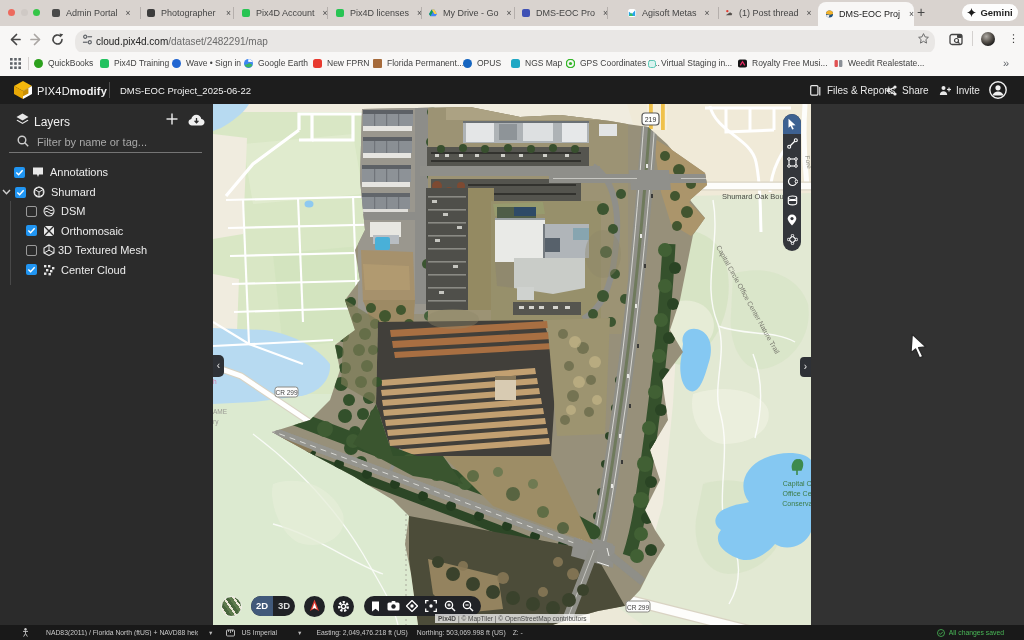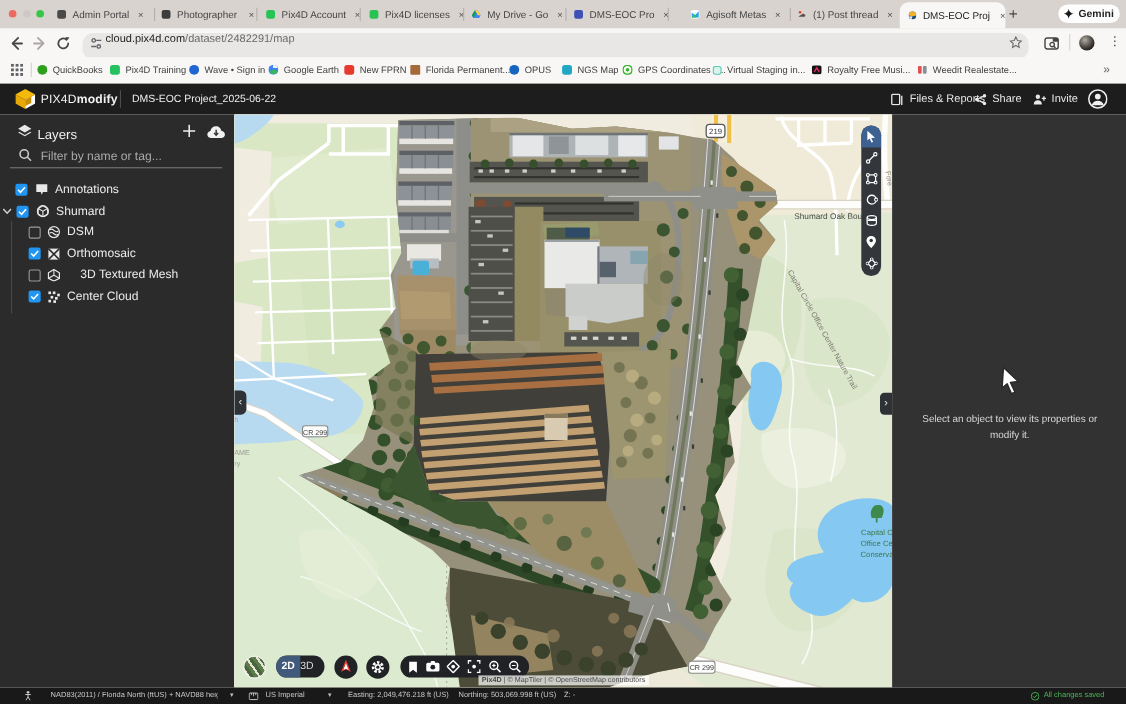--- a/index.html
+++ b/index.html
@@ -8,21 +8,21 @@
 
 #tabbar{position:absolute;left:0;top:0;width:1024px;height:26px;background:#d9d3cf}
 .tl{position:absolute;top:8.5px;width:7px;height:7px;border-radius:50%}
 .tab{position:absolute;top:0;height:26px;display:flex;align-items:center;font-size:9px;color:#454545;white-space:nowrap}
 .tsep{position:absolute;top:7px;width:1px;height:12px;background:#b5afac}
 .tx{color:#4a4a4a;font-size:8.5px;margin-left:8px}
 .fav{width:8px;height:8px;border-radius:2px;margin-right:6px;flex:0 0 auto}
 #activetab{position:absolute;left:818px;top:2px;width:96px;height:24px;background:#f8f7f6;border-radius:8px 8px 0 0;display:flex;align-items:center;font-size:9px;color:#202020;white-space:nowrap;overflow:hidden}
 #gembtn{position:absolute;right:6px;top:4px;width:56px;height:17px;background:#fdfdfd;border-radius:9px;font-size:9.5px;color:#1f1f1f;display:flex;align-items:center;justify-content:center;font-weight:bold}
 #addrbar{position:absolute;left:0;top:26px;width:1024px;height:26px;background:#f8f7f6}
-#urlpill{position:absolute;left:75px;top:3.5px;width:860px;height:24px;background:#e9e7e5;border-radius:10px;display:flex;align-items:flex-start}
+#urlpill{position:absolute;left:75px;top:3.5px;width:860px;height:24px;background:#e9e7e5;border-radius:10px;display:flex;align-items:center}
 #urltext{font-size:10px;color:#222;margin-left:20px}
 #urltext .gray{color:#6a6a6a}
 #bookbar{position:absolute;left:0;top:52px;width:1024px;height:24px;background:#f8f7f6;display:flex;align-items:center}
 .bm{display:flex;align-items:flex-end;font-size:8.5px;color:#3f3f3f;white-space:nowrap;top:6px}
 .bmi{width:9px;height:9px;border-radius:2.5px;margin-right:5px;flex:0 0 auto}
 
 #apphead{position:absolute;left:0;top:76px;width:1024px;height:28px;background:#1d1d1d}
 #apphead .hbtn{position:absolute;top:0;height:28px;display:flex;align-items:center;color:#e8e8e8;font-size:10px}
 
 #sidebar{position:absolute;left:0;top:104px;width:213px;height:521px;background:#2b2b2b;color:#e8e8e8}
@@ -306,21 +306,21 @@
       </svg>
     <span style="margin-left:6px">Orthomosaic</span>
     </div>
 
   <div class="srow" style="left:26px;top:140px">
       <span class="cb cboff"></span>
     <svg width="12" height="12" viewBox="0 0 12 12" style="margin-left:6px">
         <path d="M6 1 L11 4 V9 L6 11.5 L1 9 V4Z" fill="none" stroke="#e8e8e8" stroke-width="1.1"></path>
         <path d="M6 1 L6 6.2 L11 9 M6 6.2 L1 9" stroke="#e8e8e8" stroke-width="1" fill="none"></path>
       </svg>
-    <span style="margin-left:18px">3D Textured Mesh</span>
+    <span style="margin-left:3px">3D Textured Mesh</span>
     </div>
 
   <div class="srow" style="left:26px;top:159.5px">
       <span class="cb cbon">
         <svg width="9" height="9" viewBox="0 0 10 10">
           <path d="M1.5 5 L4 7.5 L8.5 2.5" stroke="#fff" stroke-width="1.6" fill="none"></path>
         </svg>
       </span>
     <svg width="12" height="12" viewBox="0 0 12 12" style="margin-left:6px">
         <g fill="#e8e8e8">
@@ -946,21 +946,21 @@
 
 <div class="abs" style="left:0px;top:251px;width:11px;height:22px;background:#2e3136;border-radius:0 5px 5px 0;color:#e8e8e8;font-size:10px;line-height:22px;text-align:center">‹</div>
 
 <div class="abs" style="left:587px;top:253px;width:11px;height:20px;background:#2e3136;border-radius:4px 0 0 4px;color:#e8e8e8;font-size:10px;line-height:20px;text-align:center">›</div>
 
 <div class="abs" style="left:7.5px;top:491.5px;width:21px;height:21px;border-radius:50%;border:1px solid #f0f0e8;background:repeating-linear-gradient(55deg,#5d7a4c 0 3px,#e8e4d4 3px 5px,#48663c 5px 8px)"></div>
 
 <div class="abs" style="left:38px;top:492px;width:44px;height:20px;border-radius:10px;background:#202226;overflow:hidden">
   <div class="abs" style="left:0;top:0;width:22px;height:20px;background:#41597a"></div>
   <div class="abs" style="left:0;top:0;width:22px;height:20px;font-size:9.5px;font-weight:bold;color:#fff;text-align:center;line-height:20px">2D</div>
-  <div class="abs" style="left:22px;top:0;width:22px;height:19px;font-size:9.5px;font-weight:normal;color:#dedede;line-height:20px">3D</div>
+  <div class="abs" style="left:22px;top:0;width:22px;height:19px;font-size:9.5px;font-weight:bold;color:#dedede;text-align:center;line-height:20px">3D</div>
 </div>
 
 <div class="abs" style="left:90.5px;top:491.5px;width:21px;height:21px;border-radius:50%;background:#202226">
   <svg class="abs" style="left:5px;top:3.5px" width="11" height="14" viewBox="0 0 11 14">
         <path d="M5.5 0.5 L10 12 L5.5 9.5 L1 12Z" fill="#e03c31"></path>
         <path d="M5.5 4 L7.8 10.2 L5.5 8.9 L3.2 10.2Z" fill="#fff"></path>
       </svg>
 </div>
 
 <div class="abs" style="left:120px;top:491.5px;width:21px;height:21px;border-radius:50%;background:#202226">
@@ -1005,21 +1005,20 @@
 
 <div class="abs" style="left:222px;top:510px;height:9px;background:rgba(255,255,255,0.72);font-size:6.5px;color:#4a4a4a;line-height:9px;padding:0 3px;white-space:nowrap"><b>Pix4D</b> | © MapTiler | © OpenStreetMap contributors</div>
 </div>
 
 <div id="rpanel">
 
   <svg class="abs" style="left:97px;top:228px" width="22" height="28" viewBox="0 0 26 32">
       <path d="M5 2 L21 17 L12.5 18 L17.5 28.5 L13.5 30 L9 19.5 L3.5 24Z" fill="#fff" stroke="#2a2a2a" stroke-width="1.6" stroke-linejoin="round"></path>
     </svg>
 
-  <div class="abs" style="left:7px;top:270px;width:200px;text-align:center;font-size:9px;line-height:14px;color:#d8d8d8">Select an object to view its properties or<br>modify it.</div>
 </div>
 
 <div id="statusbar">
 
   <svg style="margin-left:22px" width="7" height="9" viewBox="0 0 7 9">
       <circle cx="3.5" cy="1.3" r="1.2" fill="#c9c9c9"></circle>
       <path d="M3.5 2.5 V5.5 M1 3.4 H6 M3.5 5.5 L1.6 8.6 M3.5 5.5 L5.4 8.6" stroke="#c9c9c9" stroke-width="0.9" fill="none"></path>
     </svg>
   <span style="margin-left:17px;display:inline-block;max-width:152px;overflow:hidden;white-space:nowrap">NAD83(2011) / Florida North (ftUS) + NAVD88 height (ftU...</span>
   <span style="margin-left:10px;font-size:5.5px;color:#bdbdbd">▼</span>

